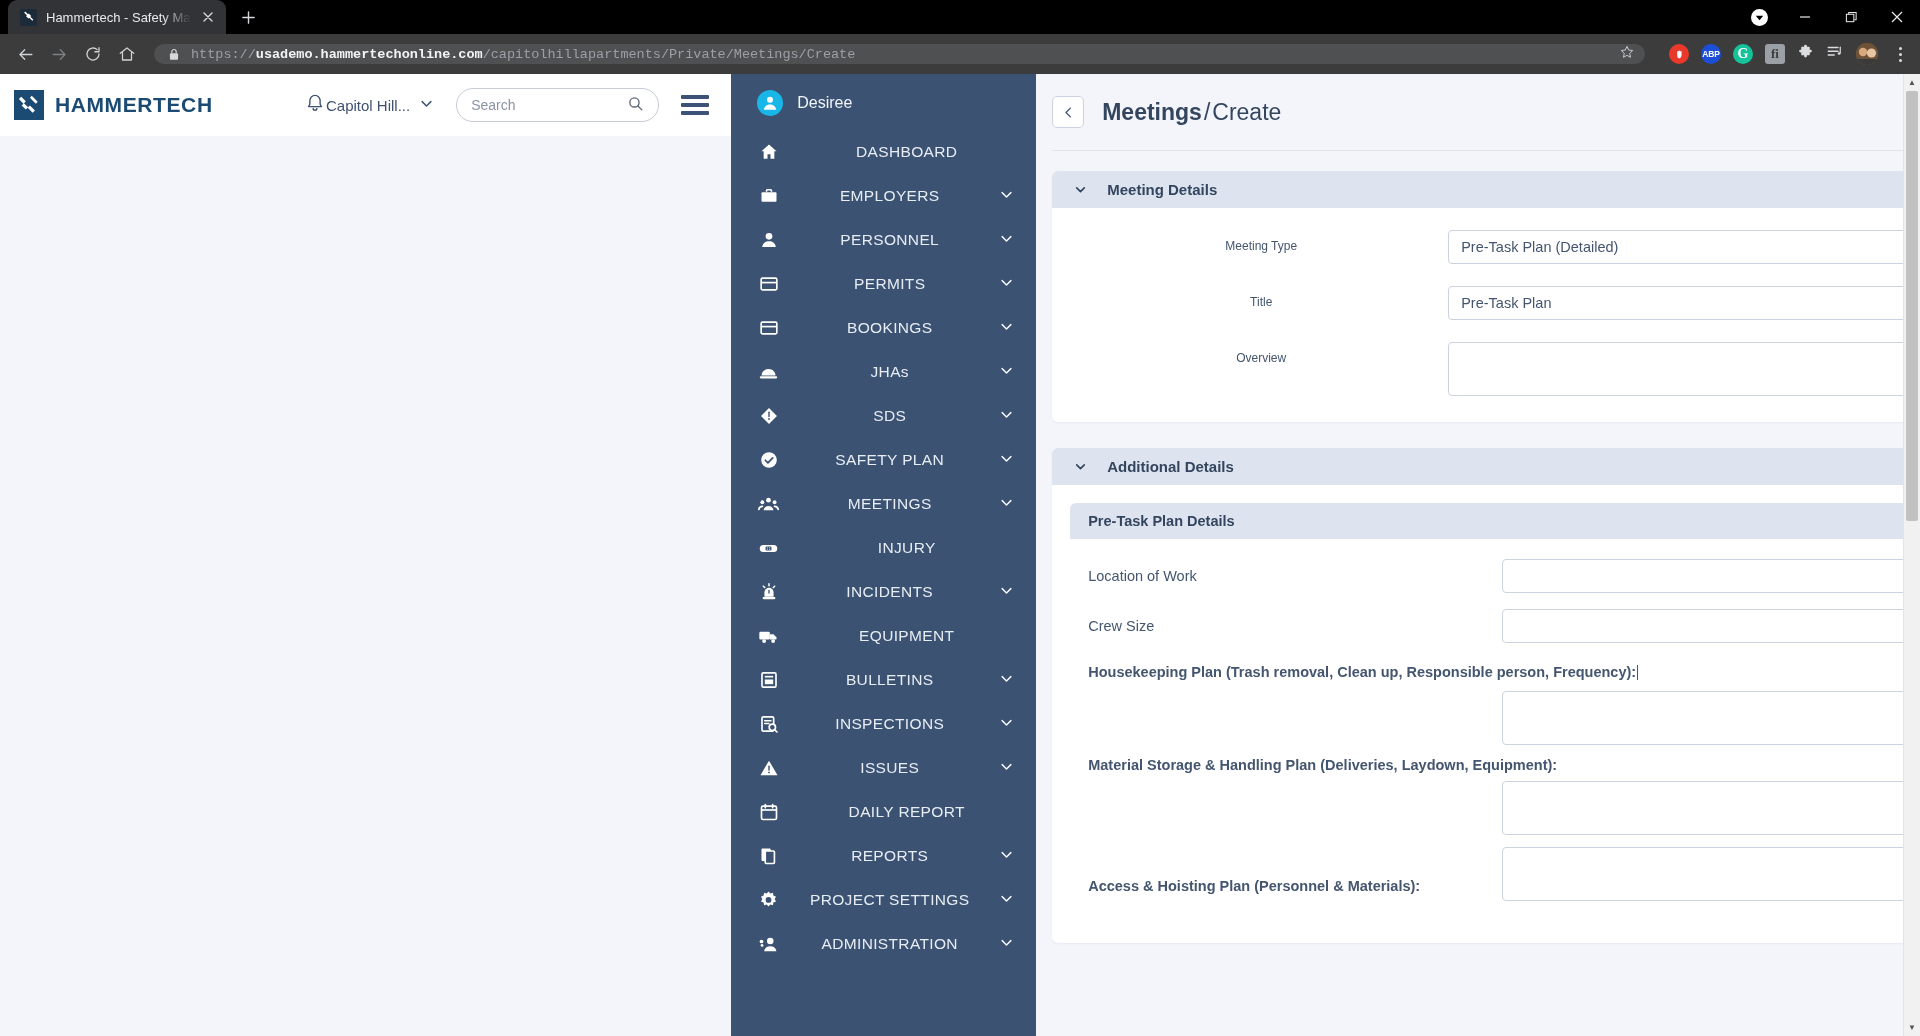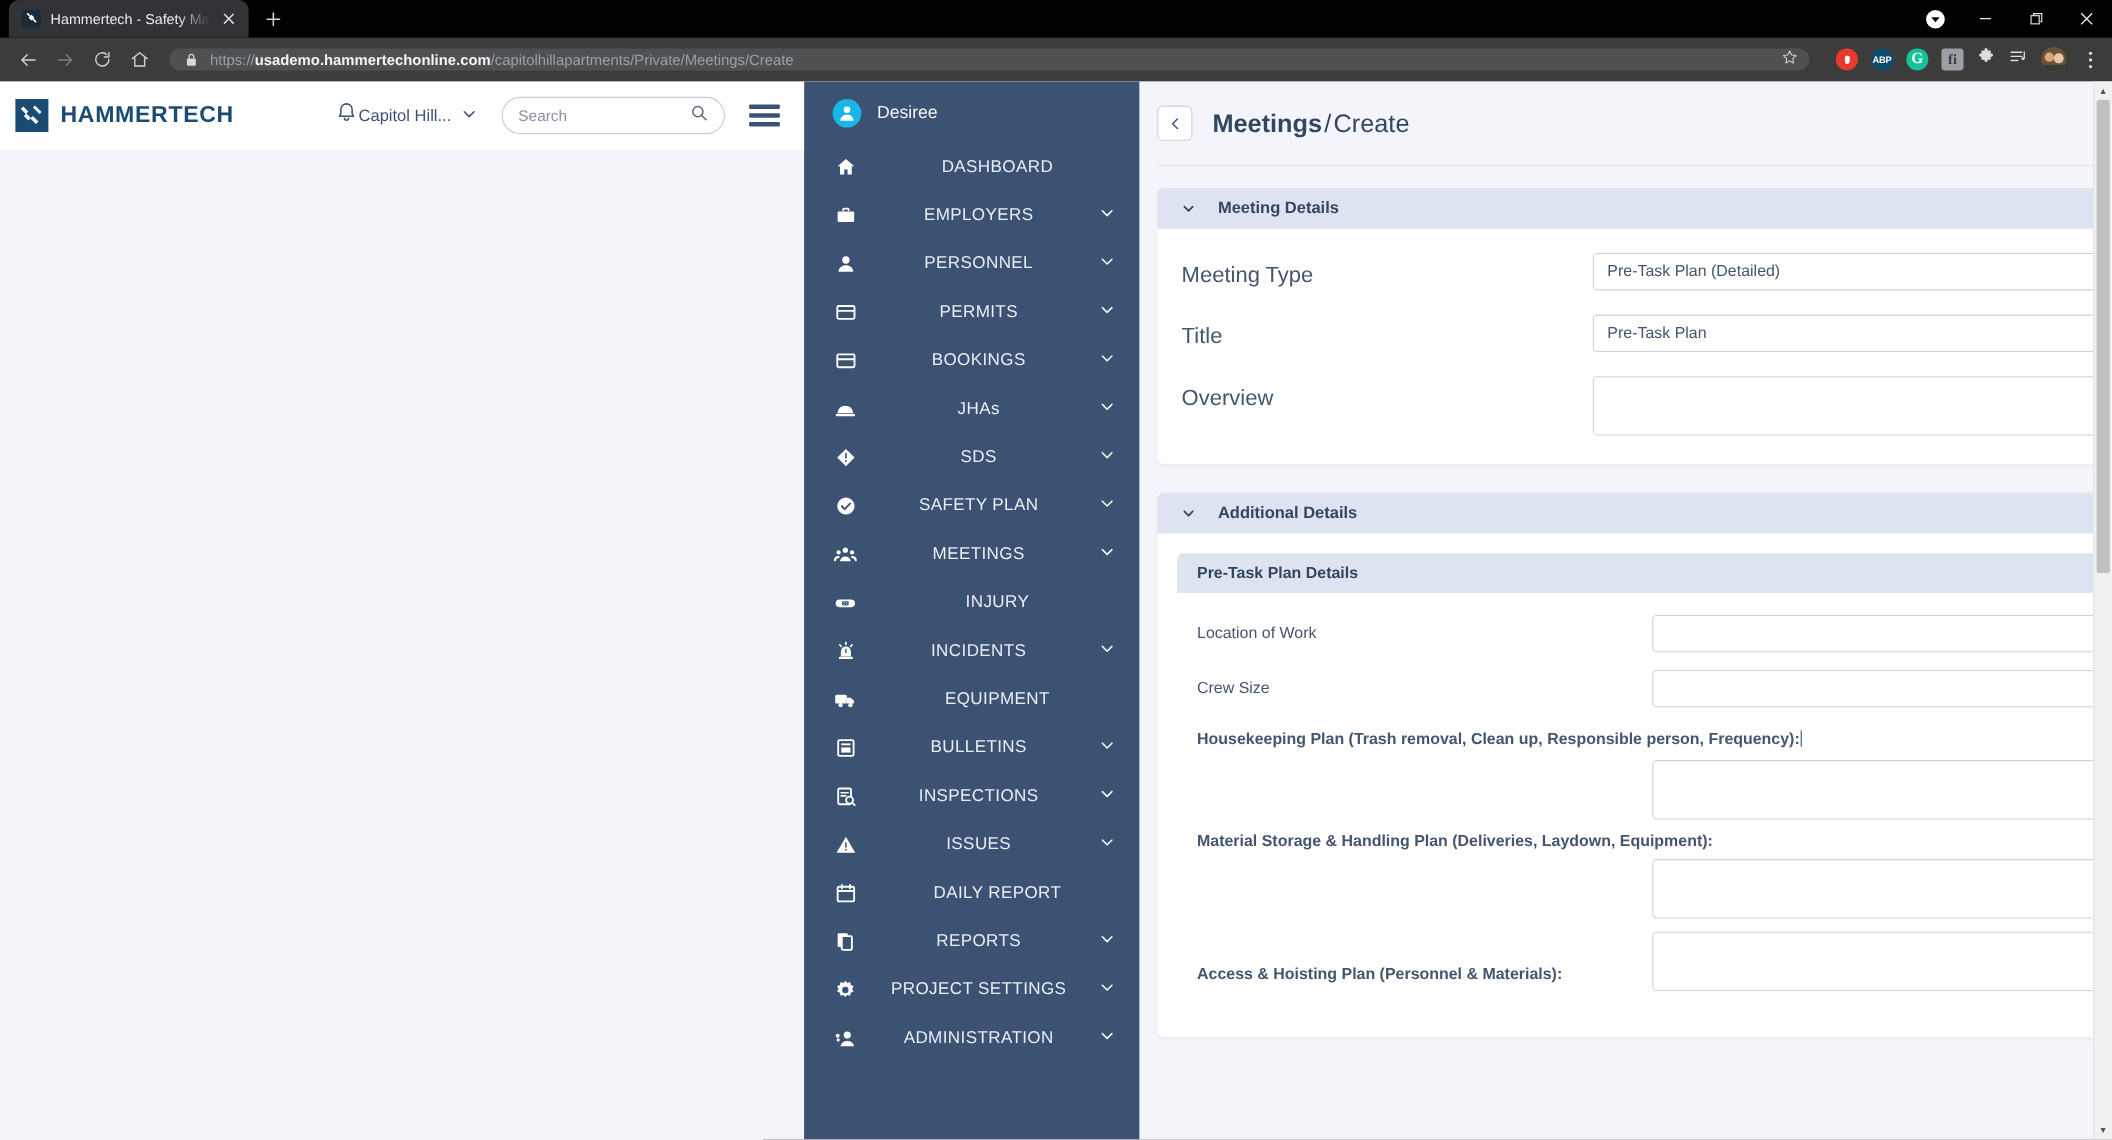--- a/index.html
+++ b/index.html
@@ -47,30 +47,31 @@
   .toolbar {
     height: 40px; background:#3c3c3c; display:flex; align-items:center;
     padding: 0 10px; gap: 4px;
   }
   .navbtn { width:30px; height:30px; display:flex; align-items:center; justify-content:center; color:#cfd2d5; flex:0 0 auto; }
   .navbtn.disabled { color:#7c7f83; }
   .omnibox {
     flex:1 1 auto; height:20px; background:#4f5052; border-radius:14px;
     display:flex; align-items:center; padding: 0 10px 0 14px; margin: 0 8px;
     min-width: 0;
+    font-family: Liberation Mono, monospace;
   }
   .lock { width:13px; height:13px; margin-right:10px; flex:0 0 auto; color:#d7d8da; }
   .url { font-size:13.5px; color:#9aa0a6; white-space:nowrap; overflow:hidden; text-overflow:clip; flex:1 1 auto; }
   .url b { color:#f1f3f4; font-weight:700; }
   .url .u-scheme { color:#9aa0a6; }
   .star { margin-left:auto; color:#cfd2d5; flex:0 0 auto; padding-left:10px; }
   .ext-row { display:flex; align-items:center; gap:12px; padding-left:12px; flex:0 0 auto; }
   .ext { width:20px; height:20px; display:flex; align-items:center; justify-content:center; border-radius:50%; font-size:9px; font-weight:700; color:#fff; }
   .ext-hand { background:#e8392b; }
-  .ext-abp { background:#0c4a6e; font-size:8.5px; letter-spacing:-.2px; }
+  .ext-abp { background:#1d4ed8; font-size:8.5px; letter-spacing:-.2px; }
   .ext-gram { background:#15c39a; font-family:"Liberation Serif", serif; font-size:14px; font-weight:700; }
   .ext-sq { background:#9aa0a6; border-radius:3px; color:#3c3c3c; font-family:"Liberation Serif", serif; font-size:13px; }
   .ext-puzzle { color:#dadce0; }
   .ext-list { color:#dadce0; }
   .avatar-ext { width:22px; height:22px; border-radius:50%; overflow:hidden; background:#7a5c3e; }
   .kebab { color:#dadce0; width:20px; display:flex; flex-direction:column; align-items:center; gap:3px; }
   .kebab i { width:3px; height:3px; background:#dadce0; border-radius:50%; display:block; }
 
   
   .viewport { flex:1 1 auto; display:flex; background:#f3f5fb; position:relative; overflow:hidden; }
@@ -134,21 +135,21 @@
   .card { background:#fff; border-radius:6px; margin-top:20px; box-shadow:0 1px 2px rgba(40,55,85,.06); }
   .section-bar {
     background:#dde3ef; border-radius:6px 6px 0 0; height:37px;
     display:flex; align-items:center; gap:20px; padding: 0 22px;
     font-size:15px; font-weight:700; color:#34465f;
   }
   .section-bar .chev { color:#34465f; display:flex; }
   .card-body { padding: 22px 22px 26px 22px; }
 
   .frow { display:flex; align-items:flex-start; min-height: 40px; margin-bottom: 16px; }
-  .flabel { width: 374px; flex:0 0 374px; font-size:20px; color:#44556f; padding-top: 9px; }
+  .flabel { width: 374px; flex:0 0 374px; font-size:12px; color:#44556f; padding-top: 9px; text-align: center; }
   .fctrl { width: 550px; flex:0 0 550px; }
   .inp {
     width:100%; height:34px; border:1px solid #ccd3e0; border-radius:4px;
     background:#fff; font-size:14.5px; color:#44556f; padding: 0 12px;
     font-family:"Liberation Sans", sans-serif; outline:0;
   }
   .sel {
     width:100%; height:34px; border:1px solid #ccd3e0; border-radius:4px; background:#fff;
     font-size:14.5px; color:#44556f; padding: 0 30px 0 12px;
     font-family:"Liberation Sans", sans-serif; outline:0;

